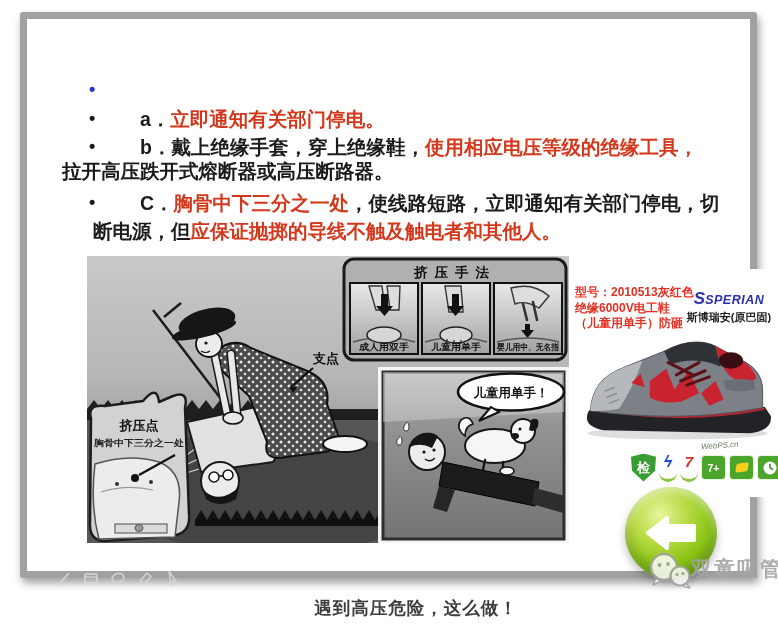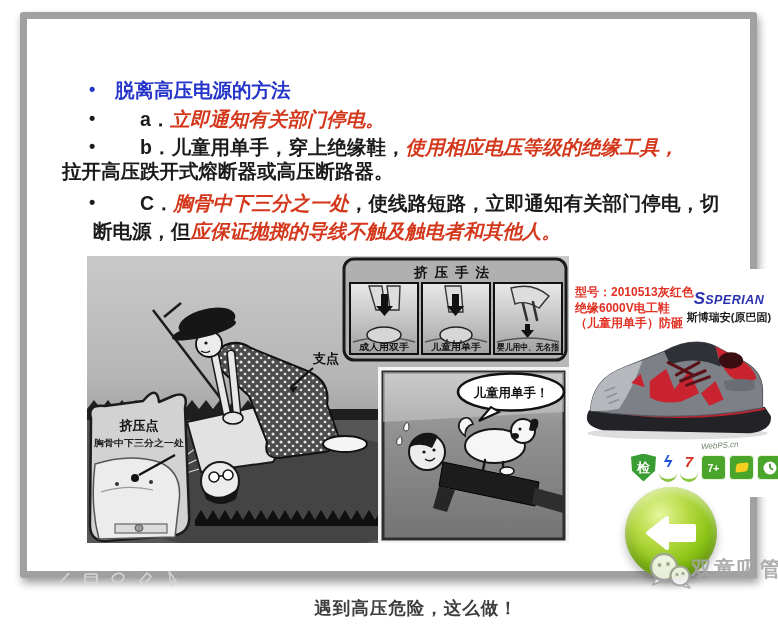--- a/index.html
+++ b/index.html
@@ -17,21 +17,21 @@
     box-shadow:2px 5px 9px rgba(0,0,0,.38);
   }
 
   
   .textblock{left:35px;top:0;width:708px;font-weight:bold;color:#1b1b1b;}
   .tline{position:absolute;left:0;width:100%;font-size:19.5px;line-height:26px;white-space:nowrap;}
   .tline .bullet{position:absolute;left:27px;top:-1px;font-size:18px;}
   .ind-title{padding-left:53px;}
   .ind-item{padding-left:78px;}
   .blue{color:#2635c9;}
-  .red{color:#d4381c;font-style:italic;}
+  .red{color:#d4381c;}
 
   
   .product{left:548px;top:250px;width:207px;height:228px;background:#fff;}
   .spec{position:absolute;left:0;top:16px;font-size:12px;font-weight:bold;
         color:#e23023;line-height:15.5px;white-space:nowrap;}
   .brandbox{position:absolute;right:0px;top:20px;width:106px;text-align:center;}
   .brand-line{color:#2b31b0;font-style:italic;font-weight:bold;white-space:nowrap;}
   .brand-initial{font-size:17px;}
   .brand-name{font-size:12.5px;letter-spacing:.5px;margin-top:28px;}
   .brand-cn{font-size:11px;font-weight:bold;color:#1c1c1c;margin-top:1px;white-space:nowrap;}
@@ -73,31 +73,30 @@
 </style>
 </head>
 <body>
 
 <div class="abs card">
 
   <div class="abs textblock">
 
     <div class="tline ind-title" style="top:58px;">
       <span class="bullet blue">•</span>
-      <span class="blue">脱离高压电源的方法</span>
     </div>
 
     <div class="tline ind-item" style="top:87px;">
       <span class="bullet">•</span>
       <span>a．</span><span class="red">立即通知有关部门停电。</span>
     </div>
 
     <div class="tline ind-item" style="top:115px;">
       <span class="bullet">•</span>
-      <span>b．</span><span>儿童用单手，穿上绝缘鞋，</span><span class="red">使用相应电压等级的绝缘工具，</span>
+      <span>b．</span><span>戴上绝缘手套，穿上绝缘鞋，</span><span class="red">使用相应电压等级的绝缘工具，</span>
     </div>
 
     <div class="tline" style="top:139px;">
       <span>拉开高压跌开式熔断器或高压断路器。</span>
     </div>
 
     <div class="tline ind-item" style="top:171px;">
       <span class="bullet">•</span>
       <span>C．</span><span class="red">胸骨中下三分之一处</span><span>，使线路短路，立即通知有关部门停电，切</span>
     </div>

